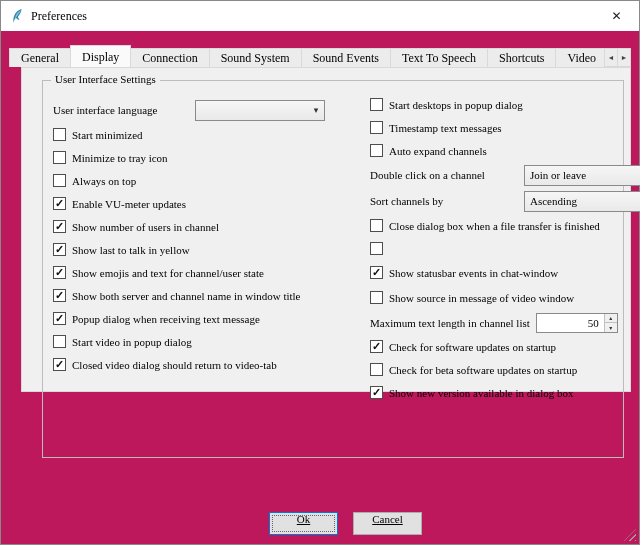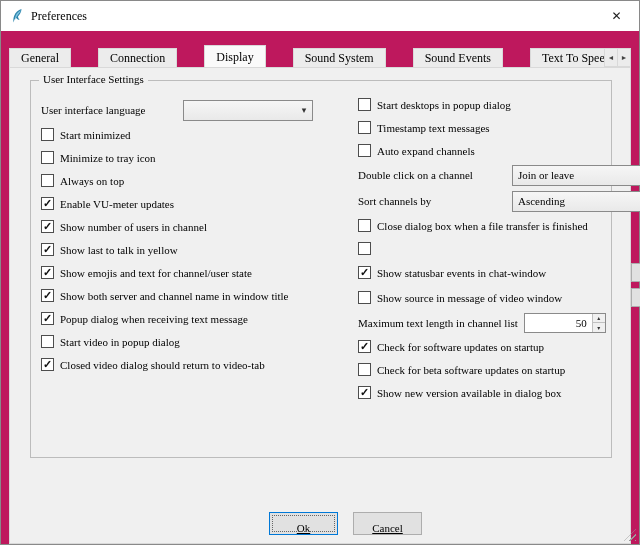--- a/index.html
+++ b/index.html
@@ -7,56 +7,56 @@
   .window{
     position:relative; width:640px; height:545px; background:#be185d;
     border:1px solid #898989; font-family:Liberation Serif, serif;
     font-size:11px; color:#000;
   }
   .titlebar{ height:30px; background:#ffffff; display:flex; align-items:center; padding-left:8px; }
   .app-icon{ width:16px; height:16px; flex:none; display:flex; }
   .win-title{ margin-left:6px; font-size:12px; }
   .close-btn{ margin-left:auto; width:45px; height:30px; display:flex; align-items:center; justify-content:center; font-size:12px; color:#1a1a1a; cursor:default; }
   .tabbar{ position:absolute; left:8px; right:8px; top:44px; height:22px; display:flex; }
-  .tabs-strip{ display:flex; overflow:hidden; flex:1;gap:28px; }
+  .tabs-strip{ display:flex; overflow:hidden; flex:1; }
   .tab{
     padding:0 11px; display:flex; align-items:center; white-space:nowrap;
     background:#ececec; border:1px solid #d9d9d9; border-bottom:none;
     height:19px; align-self:flex-end; font-size:12px;
   }
   .tab + .tab{ margin-left:-1px; }
   .tab.active{
     height:23px; align-self:flex-start; background:#fafafa;
     position:relative; z-index:2; padding-top:1px;
   }
   .tabscroll{ display:flex; flex:none; }
   .tsbtn{ width:14px; height:19px; align-self:flex-end; border:1px solid #d9d9d9; background:#ececec; display:flex; align-items:center; justify-content:center; font-size:7px; color:#444; }
   .tsbtn + .tsbtn{ margin-left:-1px; }
-  .panel{ position:absolute; left:8px; right:8px; top:66px; height:477px; background:#f0f0f0; border:1px solid #d9d9d9; }
+  .panel{ position:absolute; left:20px; right:8px; top:66px; height:325px; background:#f0f0f0; border:1px solid #d9d9d9; }
   .group{ position:absolute; left:20px; top:12px; width:582px; height:378px; border:1px solid #bcbcbc; }
   .group-title{ position:absolute; top:-8px; left:8px; background:#f0f0f0; padding:0 4px; }
   .col-left{ position:absolute; left:10px; top:16px; width:272px; }
   .col-right{ position:absolute; left:282px; top:12px; width:300px;margin-left:45px; }
   .row{ display:flex; align-items:center; height:23px; white-space:nowrap; }
   .row.tall{ height:26px; }
   .row.med{ height:25px; }
   .cb{ width:13px; height:13px; border:1px solid #4d4d4d; background:#fff; margin-right:6px; flex:none; display:flex; align-items:center; justify-content:center; }
   .ck{ display:none; font-size:11px; font-weight:700; line-height:1; margin-top:-1px; color:#111; }
   .cb[data-checked="true"] .ck{ display:block; }
   .combo{ height:21px; border:1px solid #8a8a8a; background:linear-gradient(#f6f6f6,#e9e9e9); display:flex; align-items:center; padding-left:5px; }
   .combo .arr{ margin-left:auto; width:16px; text-align:center; font-size:9px; color:#333; }
   .combo.lang{ width:130px; margin-left:auto; }
   .combo.right{ width:146px; margin-left:auto; }
   .spin{ margin-left:6px; display:flex; border:1px solid #8a8a8a; background:#fff; height:20px;padding-left:48px; }
   .spin .val{ width:19px; display:flex; align-items:center; padding-left:3px; }
   .spin .arrows{ width:13px; display:flex; flex-direction:column; border-left:1px solid #c0c0c0; }
   .sarr{ flex:1; font-size:6px; display:flex; align-items:center; justify-content:center; background:#f0f0f0; color:#333; }
   .sarr + .sarr{ border-top:1px solid #c0c0c0; }
   .dots-btn{ margin-left:auto; width:27px; height:19px; border:1px solid #adadad; background:#e1e1e1; display:flex; align-items:flex-start; justify-content:center; line-height:10px; }
-  .btn{ position:absolute; top:511px; width:69px; height:23px; background:#e1e1e1; border:1px solid #adadad; display:flex; align-items:flex-end; justify-content:center; font-size:11px; }
+  .btn{ position:absolute; top:511px; width:69px; height:23px; background:#e1e1e1; border:1px solid #adadad; display:flex; align-items:flex-start; justify-content:center; font-size:11px; }
   .btn .blbl{ text-decoration:underline; }
   .btn.ok{ left:268px; border-color:#0078d7; outline:1px dotted #666; outline-offset:-4px; }
   .btn.cancel{ left:352px; }
   .grip{ position:absolute; right:3px; bottom:3px; width:12px; height:12px;
     clip-path:polygon(100% 0,100% 100%,0 100%);
     background:repeating-linear-gradient(135deg,#9b9b9b 0 1px,transparent 1px 4px); }
 </style>
 </head>
 <body>
 
@@ -69,22 +69,22 @@
         <path d="M12 2.2c-2.2 1-4.4 3-5.4 5.8-.5 1.4-.7 2.7-.6 4 .4-1.2.9-2.3 1.6-3.3 1.5-2.2 3.3-4.3 4.4-6.5z" fill="#7fc3e0"></path>
       </svg>
     </span>
     <span class="win-title">Preferences</span>
     <span class="close-btn">✕</span>
   </div>
 
   <div class="tabbar">
     <div class="tabs-strip">
       <div class="tab">General</div>
+      <div class="tab active">Display</div>
       <div class="tab">Connection</div>
-      <div class="tab active">Display</div>
       <div class="tab">Sound System</div>
       <div class="tab">Sound Events</div>
       <div class="tab">Text To Speech</div>
       <div class="tab">Shortcuts</div>
       <div class="tab">Video</div>
     </div>
     <div class="tabscroll">
       <span class="tsbtn">◄</span>
       <span class="tsbtn">►</span>
     </div>

